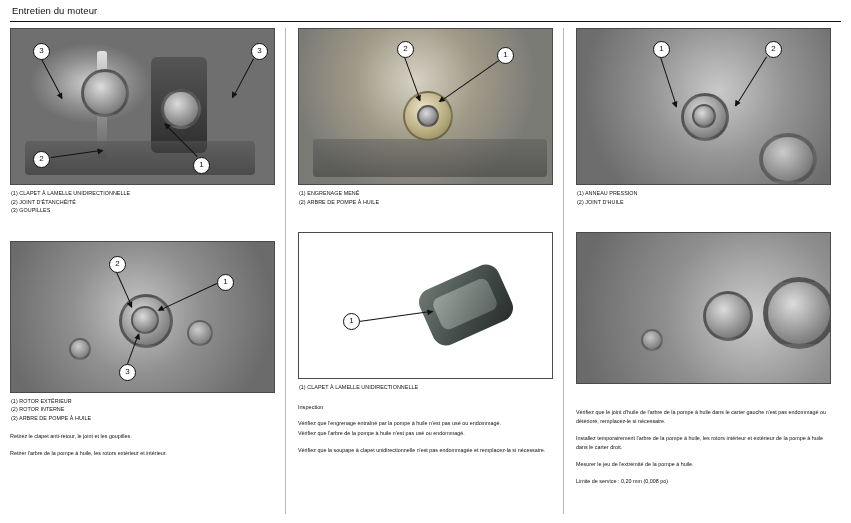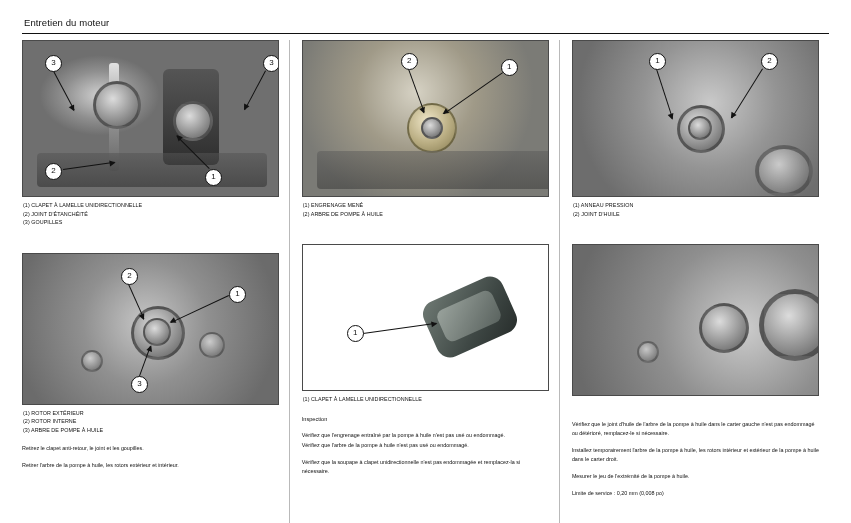--- a/index.html
+++ b/index.html
@@ -12,21 +12,21 @@
     height: 523px;
     font-family: "Liberation Sans", sans-serif;
     color: #111;
     overflow: hidden;
   }
   .page {
     position: relative;
     width: 851px;
     height: 523px;
     box-sizing: border-box;
-    padding: 12px;
+    padding: 0;
   }
   
   .header {
     padding: 5px 12px 2px 12px;
   }
   .header-title {
     font-size: 9.5px;
     font-weight: 400;
     letter-spacing: .1px;
     color: #111;

